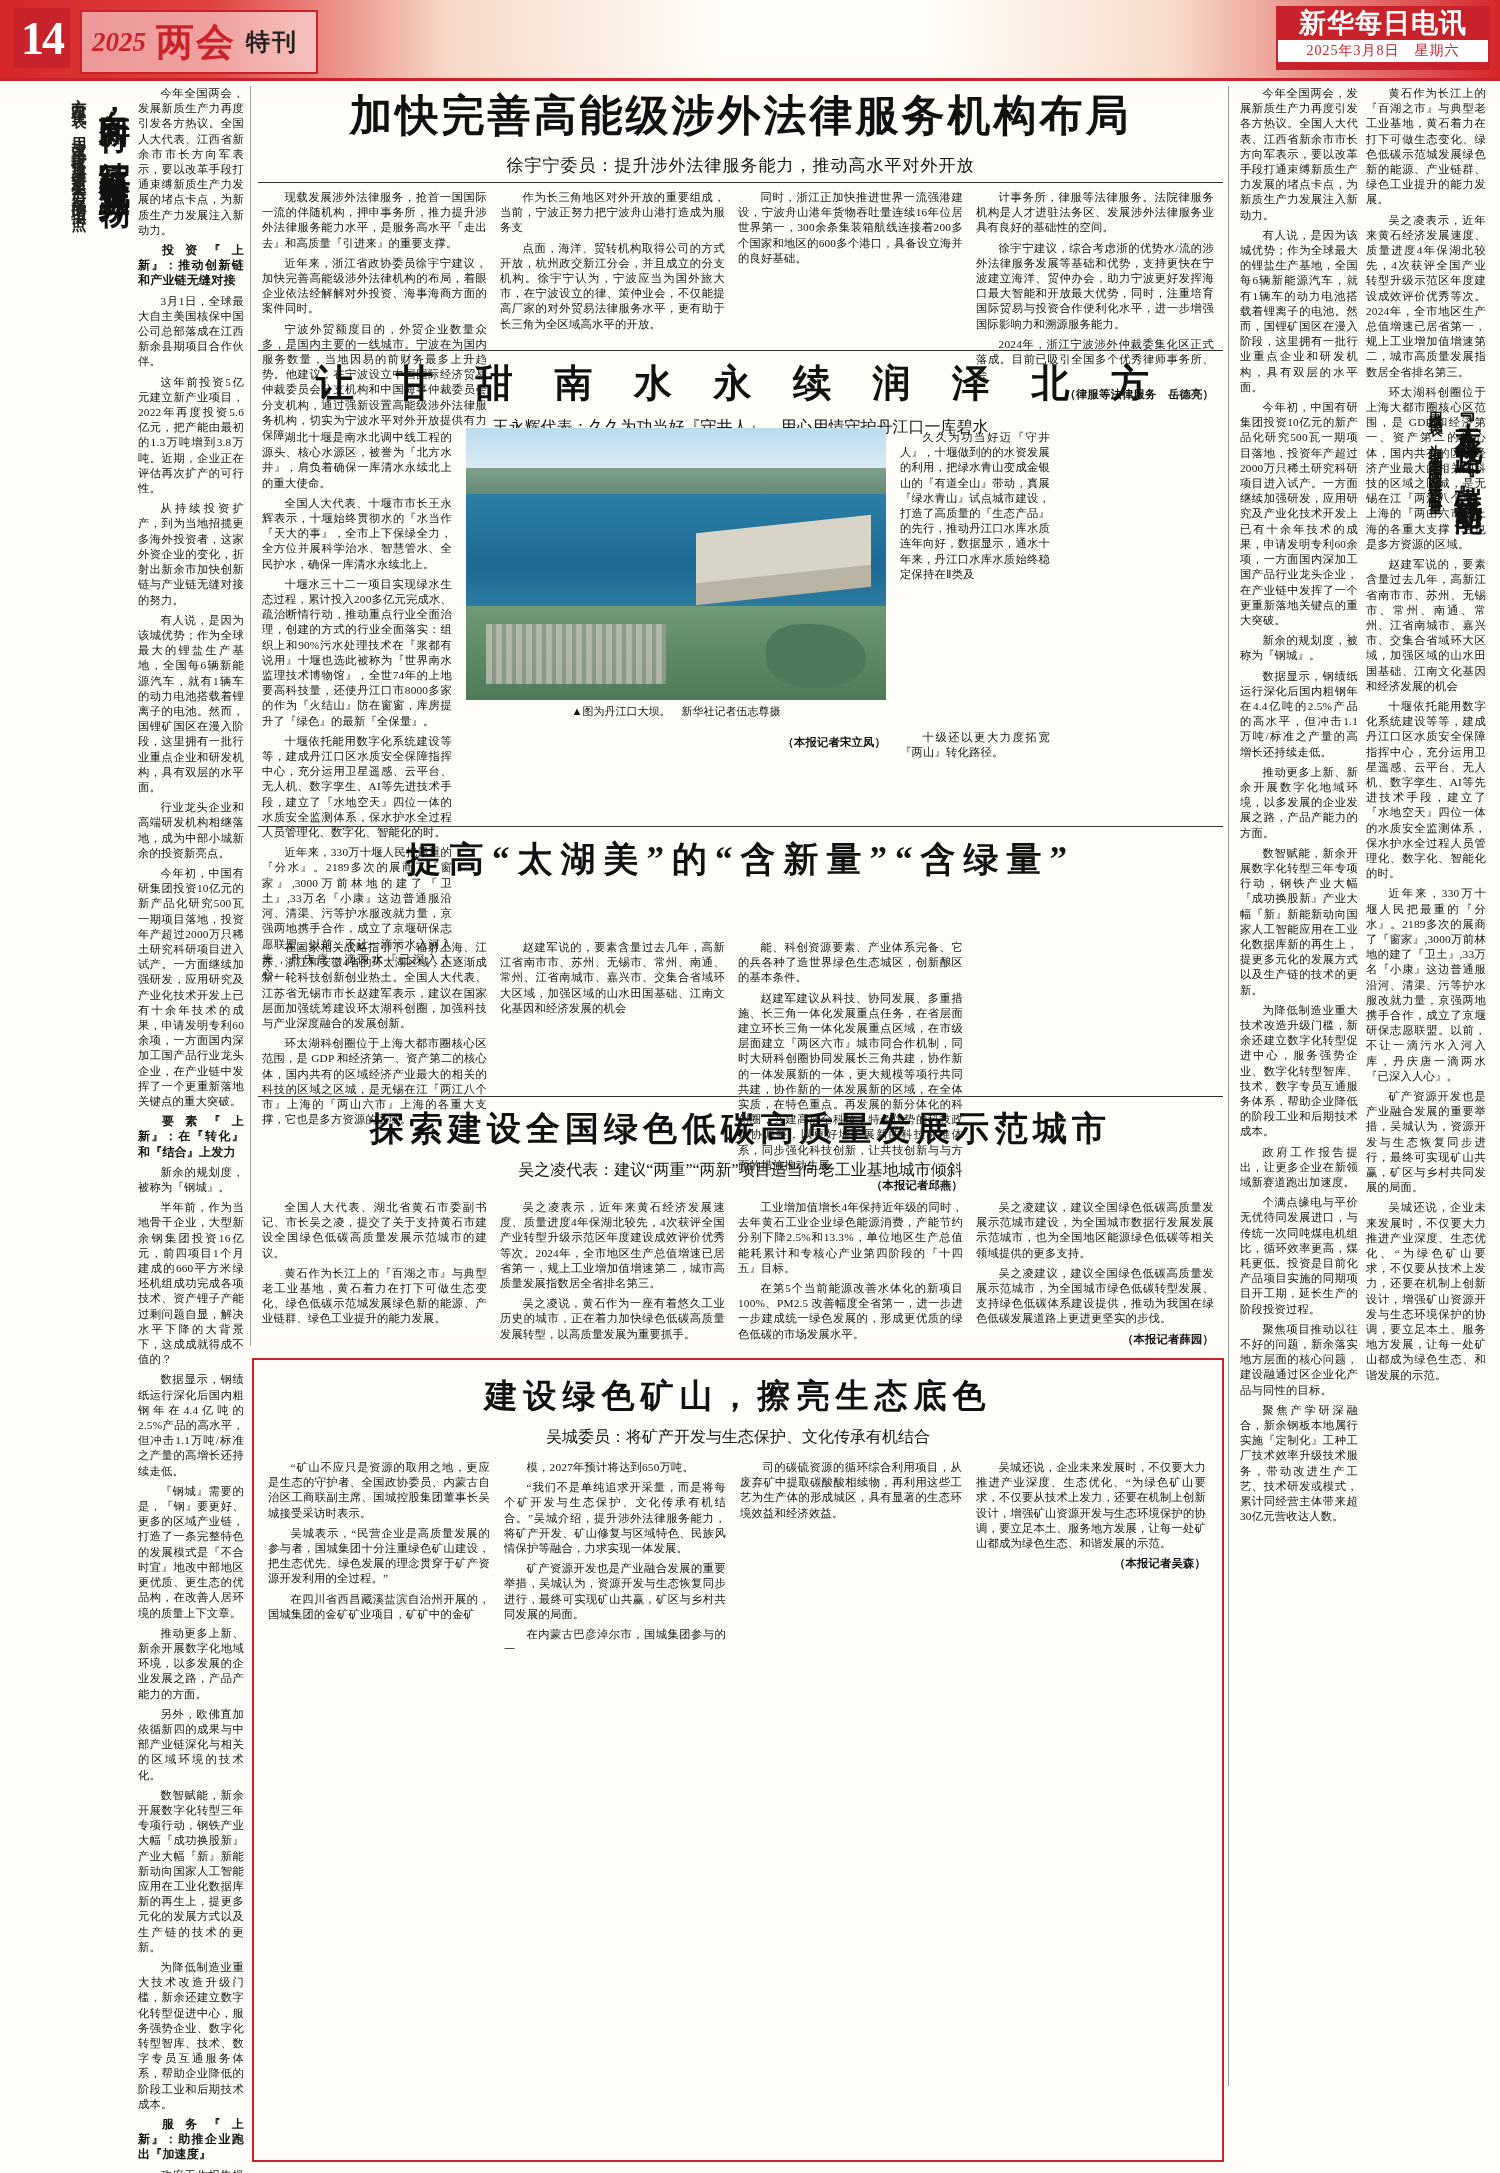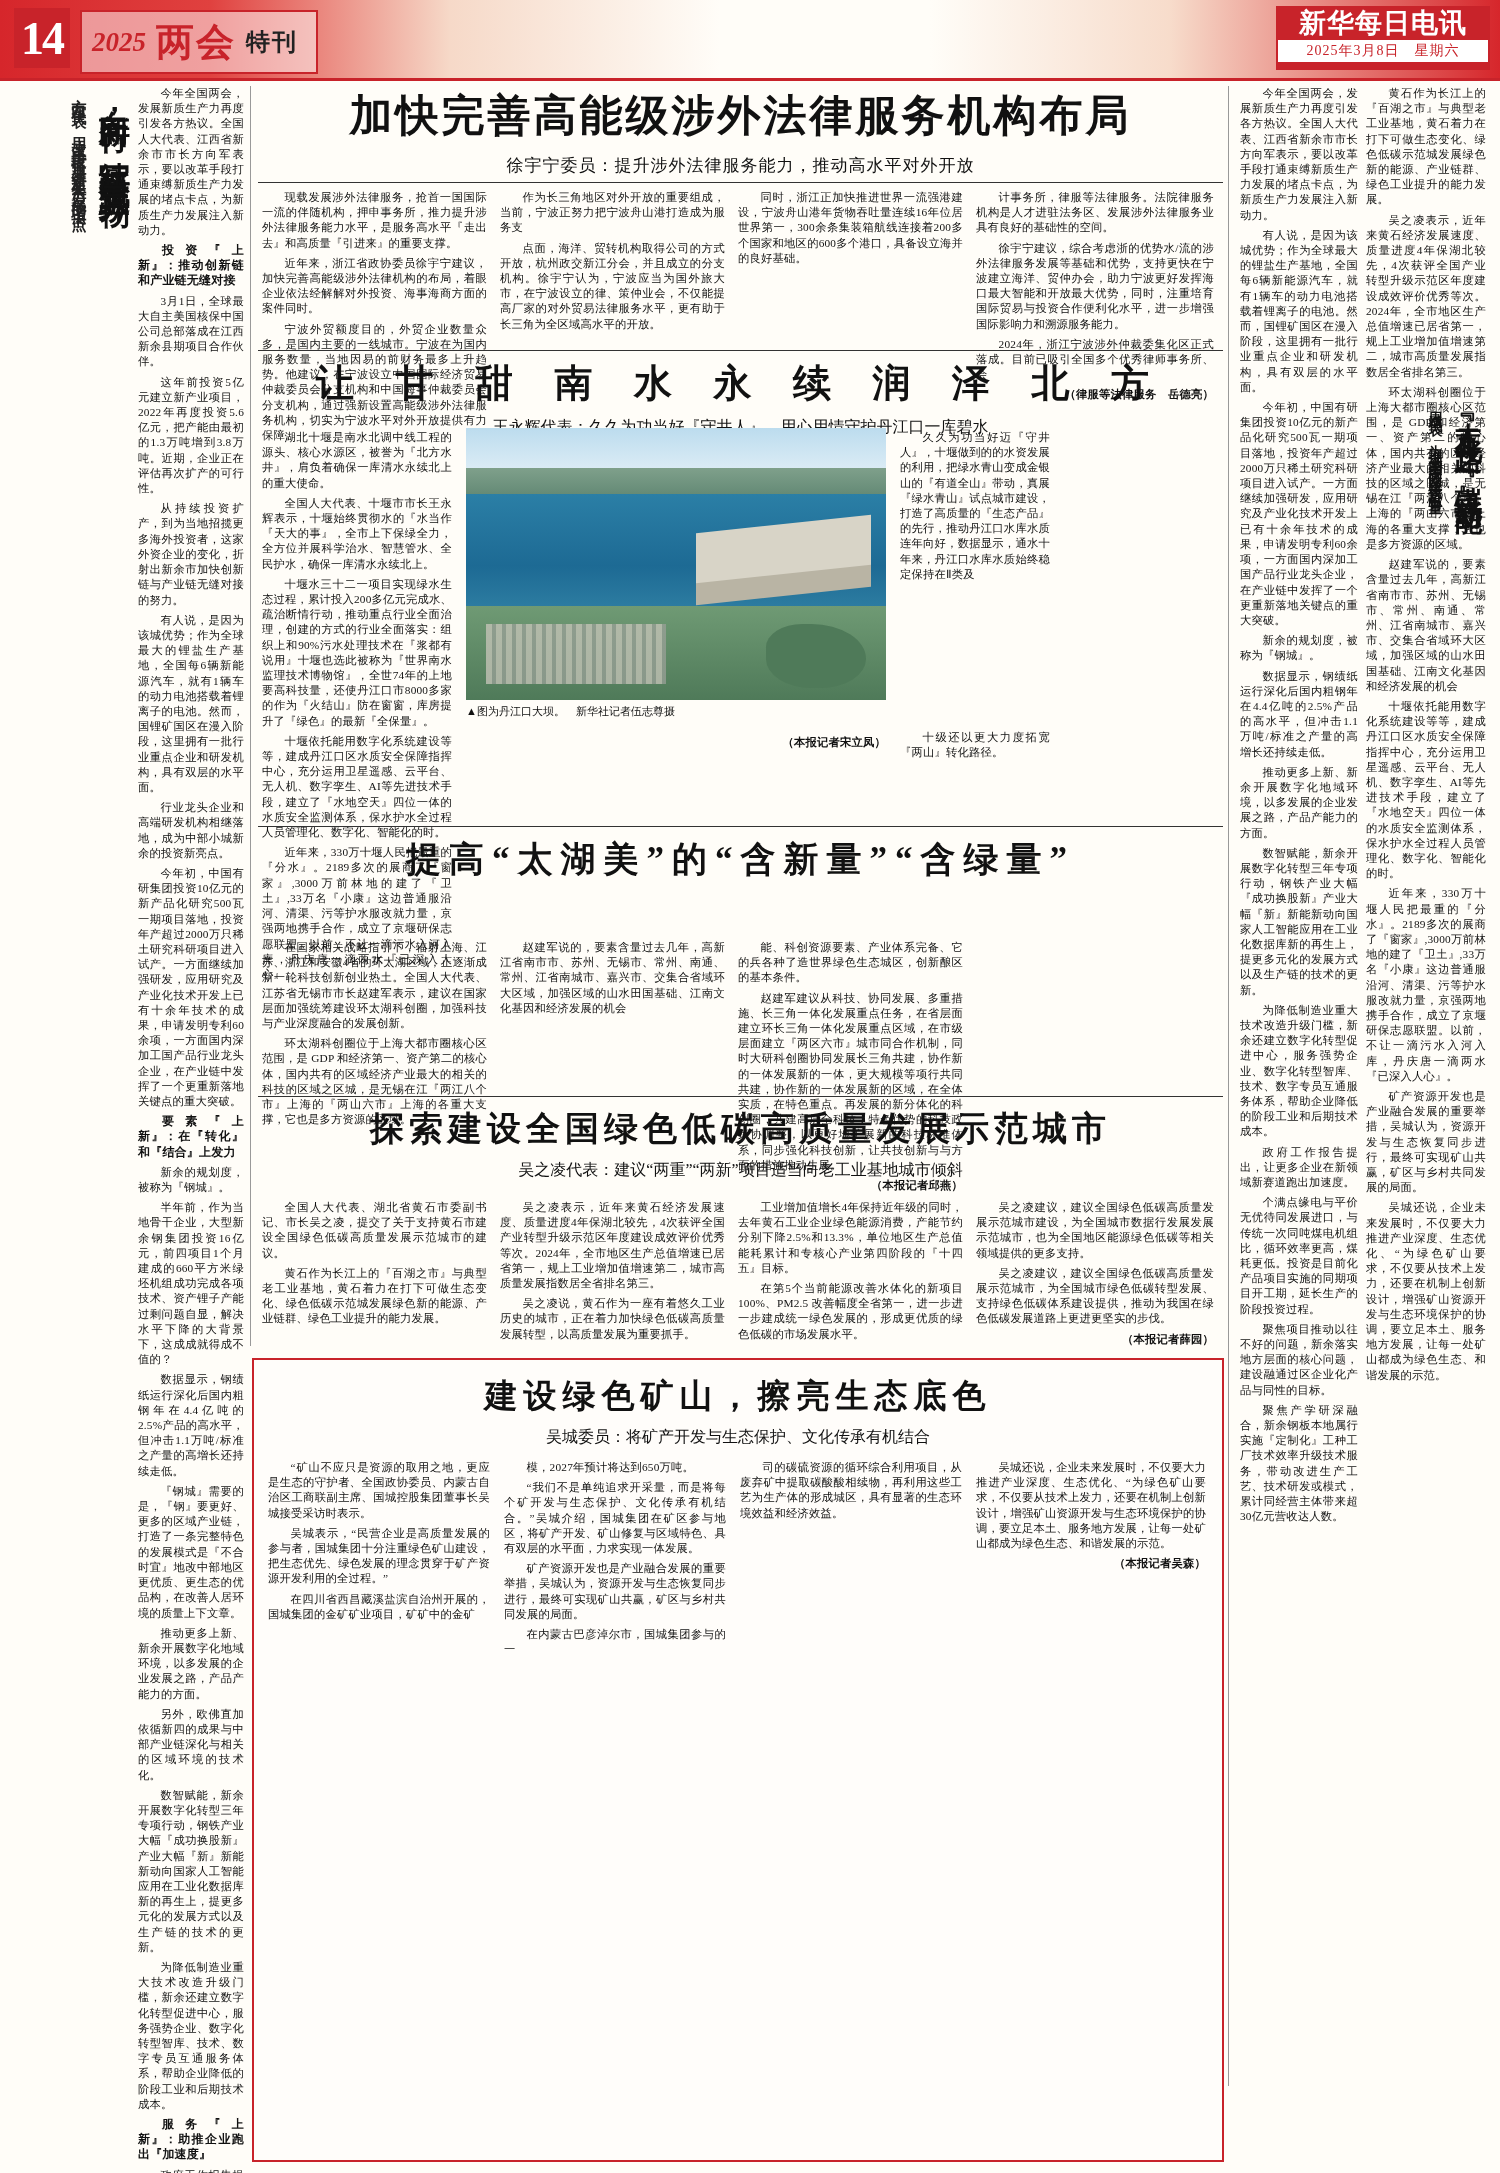--- a/index.html
+++ b/index.html
@@ -86,21 +86,21 @@
     overflow:hidden;
   }
   .photo .sky{position:absolute;left:0;top:0;width:100%;height:52px;background:linear-gradient(180deg,#bcdcee,#e3f0f7);}
   .photo .hills{position:absolute;left:0;top:40px;width:100%;height:34px;background:linear-gradient(180deg,#7fa08b,#5d8470);}
   .photo .water{position:absolute;left:0;top:66px;width:100%;height:120px;background:linear-gradient(180deg,#2b7fa6,#1d6a94 60%,#2f7fa3);}
   .photo .dam{position:absolute;left:230px;top:96px;width:175px;height:56px;background:#d8d4c7;transform:skewY(-6deg);}
   .photo .dam2{position:absolute;left:230px;top:146px;width:175px;height:22px;background:#b9b4a4;transform:skewY(-6deg);}
   .photo .land{position:absolute;left:0;top:178px;width:100%;height:94px;background:linear-gradient(180deg,#6f9a74,#4f7a59);}
   .photo .city{position:absolute;left:20px;top:196px;width:180px;height:60px;background:repeating-linear-gradient(90deg,#c9c6bb 0 6px,#9aa098 6px 10px);opacity:.75;}
   .photo .isl{position:absolute;left:300px;top:196px;width:100px;height:64px;background:#4f7a59;border-radius:40% 60% 50% 50%;}
-  .photocap{position:absolute;left:466px;top:704px;width:420px;text-align:left;font-size:11px;}
+  .photocap{position:absolute;left:466px;top:704px;width:420px;text-align:center;font-size:11px;}
 
   
   .h3wrap{position:absolute;left:258px;top:836px;width:965px;text-align:center;}
   .h3{font-size:35px;font-weight:bold;letter-spacing:8px;}
   .h3sub{font-size:16px;margin-top:8px;}
 
   
   .h4wrap{position:absolute;left:258px;top:1106px;width:965px;text-align:center;}
   .h4{font-size:34px;font-weight:bold;letter-spacing:5px;}
   .h4sub{font-size:16px;margin-top:8px;}
@@ -307,21 +307,21 @@
       <div class="h5sub">吴城委员：将矿产开发与生态保护、文化传承有机结合</div>
     </div>
     <div style="position:relative;margin-top:12px;">
       <div class="col-text" style="position:absolute;left:14px;top:0;width:222px;">
         <p>“矿山不应只是资源的取用之地，更应是生态的守护者、全国政协委员、内蒙古自治区工商联副主席、国城控股集团董事长吴城接受采访时表示。</p>
         <p>吴城表示，“民营企业是高质量发展的参与者，国城集团十分注重绿色矿山建设，把生态优先、绿色发展的理念贯穿于矿产资源开发利用的全过程。”</p>
         <p>在四川省西昌藏溪盐滨自治州开展的，国城集团的金矿矿业项目，矿矿中的金矿</p>
       </div>
       <div class="col-text" style="position:absolute;left:250px;top:0;width:222px;">
         <p>模，2027年预计将达到650万吨。</p>
-        <p>“我们不是单纯追求开采量，而是将每个矿开发与生态保护、文化传承有机结合。”吴城介绍，国城集团在矿区参与地区，将矿产开发、矿山修复与区域特色、具有双层的水平面，力求实现一体发展。</p>
+        <p>“我们不是单纯追求开采量，而是将每个矿开发与生态保护、文化传承有机结合。”吴城介绍，提升涉外法律服务能力，将矿产开发、矿山修复与区域特色、民族风情保护等融合，力求实现一体发展。</p>
         <p>矿产资源开发也是产业融合发展的重要举措，吴城认为，资源开发与生态恢复同步进行，最终可实现矿山共赢，矿区与乡村共同发展的局面。</p>
         <p>在内蒙古巴彦淖尔市，国城集团参与的一</p>
       </div>
       <div class="col-text" style="position:absolute;left:486px;top:0;width:222px;">
         <p>司的碳硫资源的循环综合利用项目，从废弃矿中提取碳酸酸相续物，再利用这些工艺为生产体的形成城区，具有显著的生态环境效益和经济效益。</p>
       </div>
       <div class="col-text" style="position:absolute;left:722px;top:0;width:230px;">
         <p>吴城还说，企业未来发展时，不仅要大力推进产业深度、生态优化、“为绿色矿山要求，不仅要从技术上发力，还要在机制上创新设计，增强矿山资源开发与生态环境保护的协调，要立足本土、服务地方发展，让每一处矿山都成为绿色生态、和谐发展的示范。</p>
         <p style="text-align:right;text-indent:0;font-weight:bold;">（本报记者吴森）</p>
       </div>

